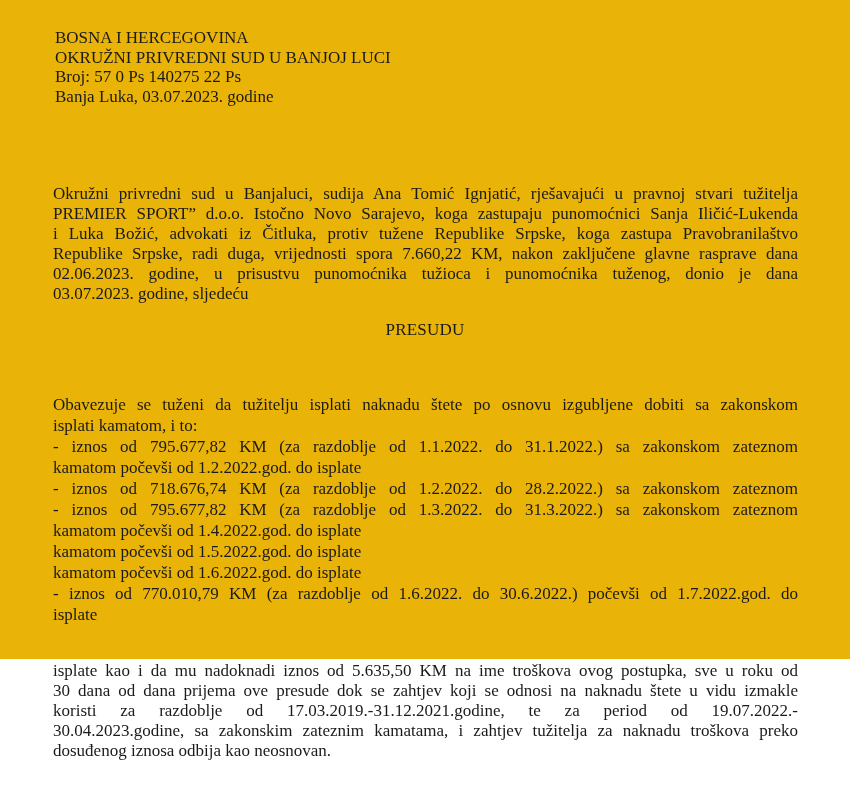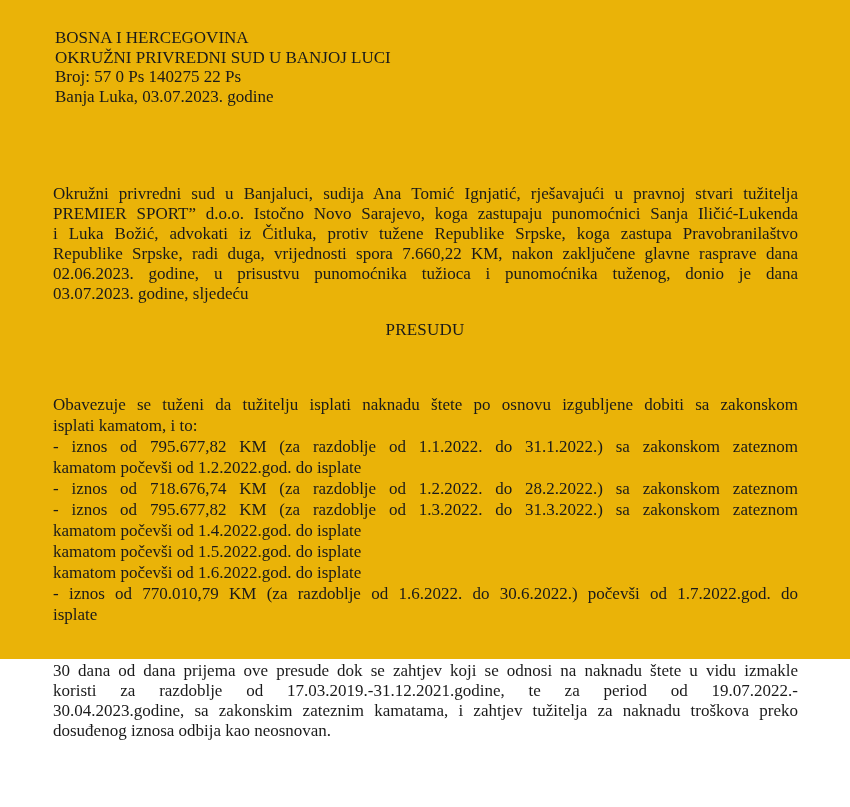--- a/index.html
+++ b/index.html
@@ -99,19 +99,20 @@
     <span class="jline">- iznos od 718.676,74 KM (za razdoblje od 1.2.2022. do 28.2.2022.) sa zakonskom zateznom</span>
     <span class="jline">- iznos od 795.677,82 KM (za razdoblje od 1.3.2022. do 31.3.2022.) sa zakonskom zateznom</span>
     <span class="jline last">kamatom počevši od 1.4.2022.god. do isplate</span>
     <span class="jline last">kamatom počevši od 1.5.2022.god. do isplate</span>
     <span class="jline last">kamatom počevši od 1.6.2022.god. do isplate</span>
     <span class="jline">- iznos od 770.010,79 KM (za razdoblje od 1.6.2022. do 30.6.2022.) počevši od 1.7.2022.god. do</span>
     <span class="jline last">isplate</span>
   </div>
 
   <div class="block closing">
+    <span class="jline">isplate kao i da mu nadoknadi iznos od 5.635,50 KM na ime troškova ovog postupka, sve u roku od</span>
     <span class="jline">30 dana od dana prijema ove presude dok se zahtjev koji se odnosi na naknadu štete u vidu izmakle</span>
     <span class="jline">koristi za razdoblje od 17.03.2019.-31.12.2021.godine, te za period od 19.07.2022.-</span>
     <span class="jline">30.04.2023.godine, sa zakonskim zateznim kamatama, i zahtjev tužitelja za naknadu troškova preko</span>
     <span class="jline last">dosuđenog iznosa odbija kao neosnovan.</span>
   </div>
 
 </div>
 
 </body></html>

